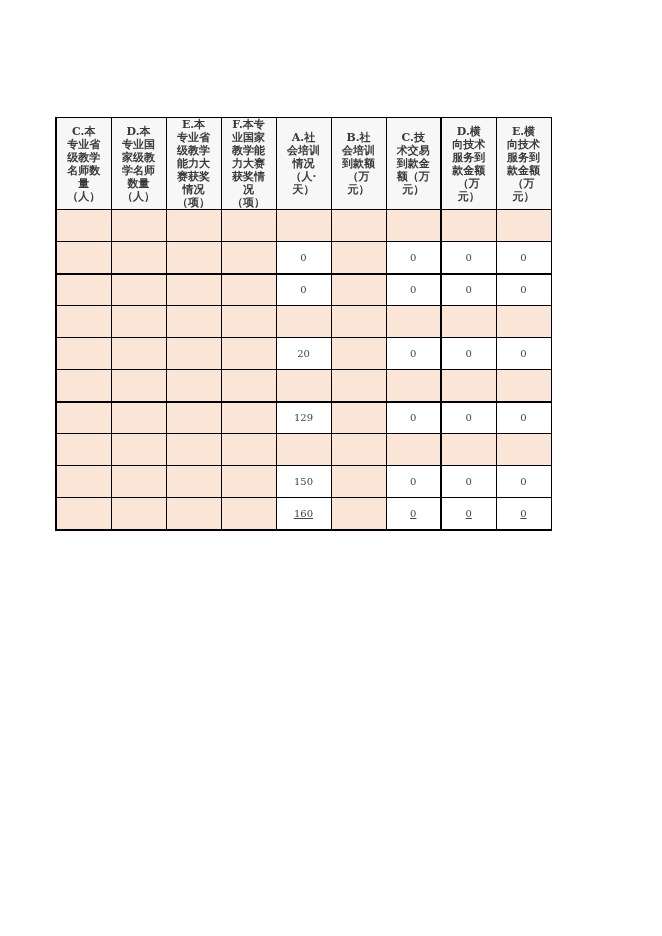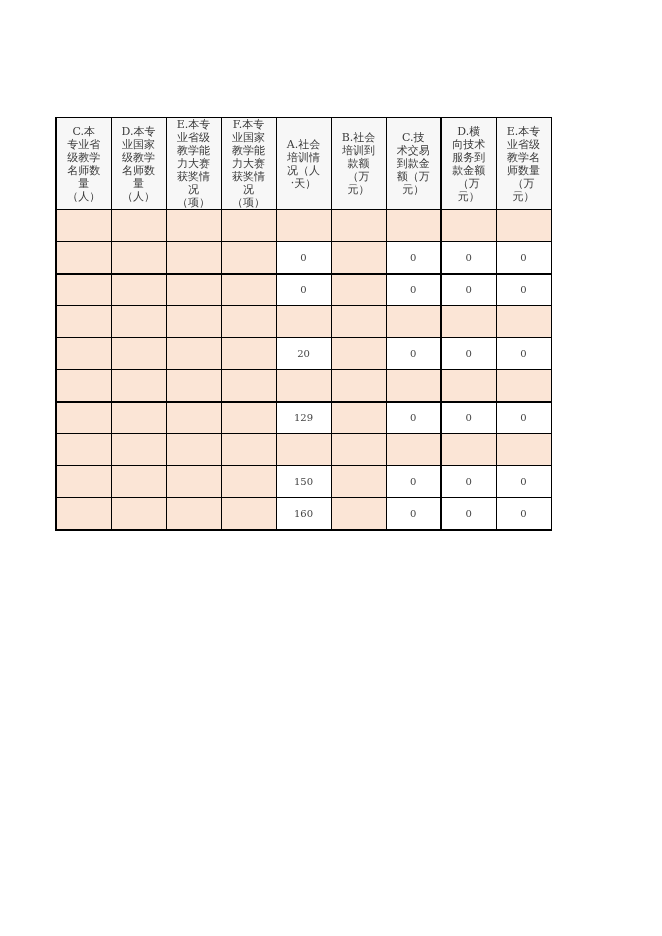--- a/index.html
+++ b/index.html
@@ -1,30 +1,30 @@
 <!DOCTYPE html>
 <html><head>
   <meta charset="utf-8">
   <style>
     html, body { margin: 0; padding: 0; background: #ffffff; }
     body { width: 662px; height: 936px; position: relative; overflow: hidden;
            font-family: "DejaVu Serif", "Liberation Serif", serif; }
     #sheet { position: absolute; left: 55px; top: 117px; border-collapse: collapse; table-layout: fixed; }
     #sheet td, #sheet th { border: 1px solid #000; padding: 0; box-sizing: border-box; }
-    #sheet th { height: 90px; background: #f7f7f7; font-weight: normal; font-size: 11px;
+    #sheet th { height: 90px; background: #f7f7f7; font-weight: bold; font-size: 11px;
                 line-height: 13px; color: #3a3a3a; vertical-align: middle; text-align: center;
                 padding: 0 10px; word-break: break-all; }
     #sheet th .hdr { display: block; text-align: center; }
     #sheet td { height: 32px; font-size: 10px; color: #444; text-align: center; vertical-align: middle; }
     .peach { background: #fbe5d6; }
     .white { background: #ffffff; }
     col.c { width: 55px; }
     .thick-left { border-left: 2px solid #000 !important; }
     .thick-top { border-top: 2px solid #000 !important; }
-    .thick-bottom { border-bottom: 2px solid #000 !important; }
+    .thick-bottom { border-bottom: 2px solid #000 !important; text-decoration: underline; }
   </style>
 </head>
 <body>
 
 <table id="sheet">
   <colgroup>
     <col class="c">
       <col class="c">
       <col class="c">
       <col class="c">
@@ -54,21 +54,21 @@
       <th>
           <span class="hdr">B.社会培训到款额（万元）</span>
         </th>
       <th>
           <span class="hdr">C.技术交易到款金额（万元）</span>
         </th>
       <th class="thick-left">
           <span class="hdr">D.横向技术服务到款金额（万元）</span>
         </th>
       <th>
-          <span class="hdr">E.本专业省级教学名师数量（万元）</span>
+          <span class="hdr">E.横向技术服务到款金额（万元）</span>
         </th>
     </tr>
   </thead>
   <tbody id="sheet-body">
       <tr>
         <td class="peach thick-left"></td>
         <td class="peach"></td>
         <td class="peach"></td>
         <td class="peach"></td>
         <td class="peach"></td>

